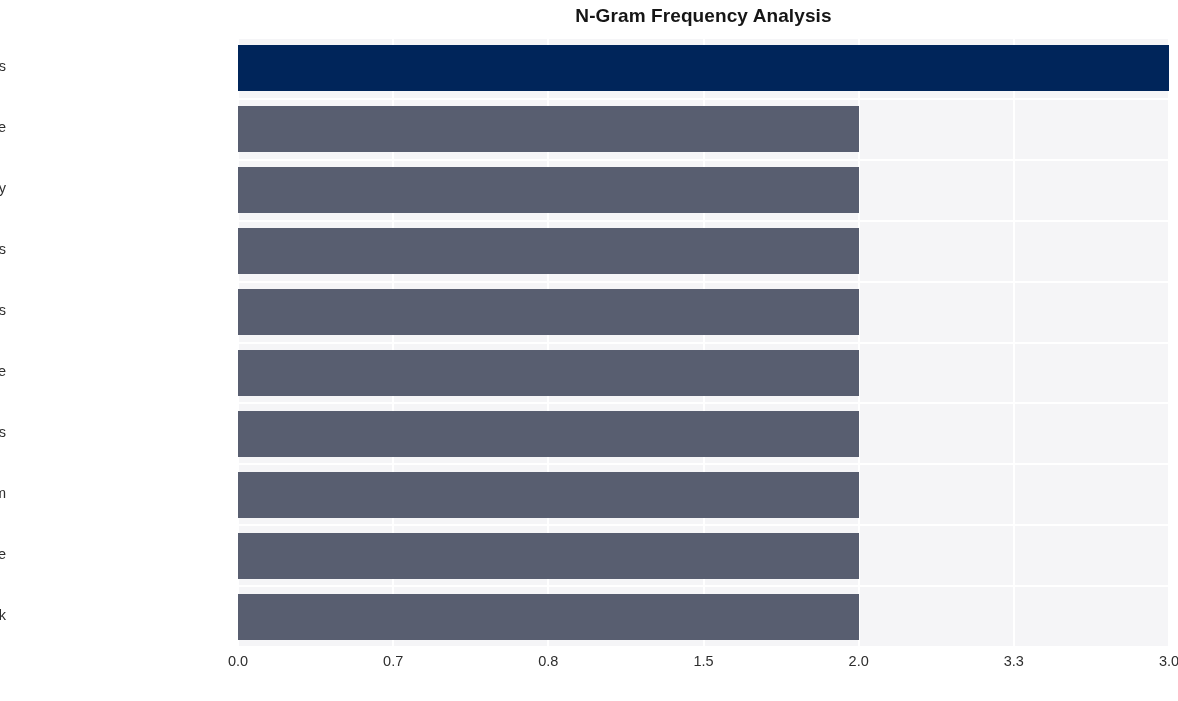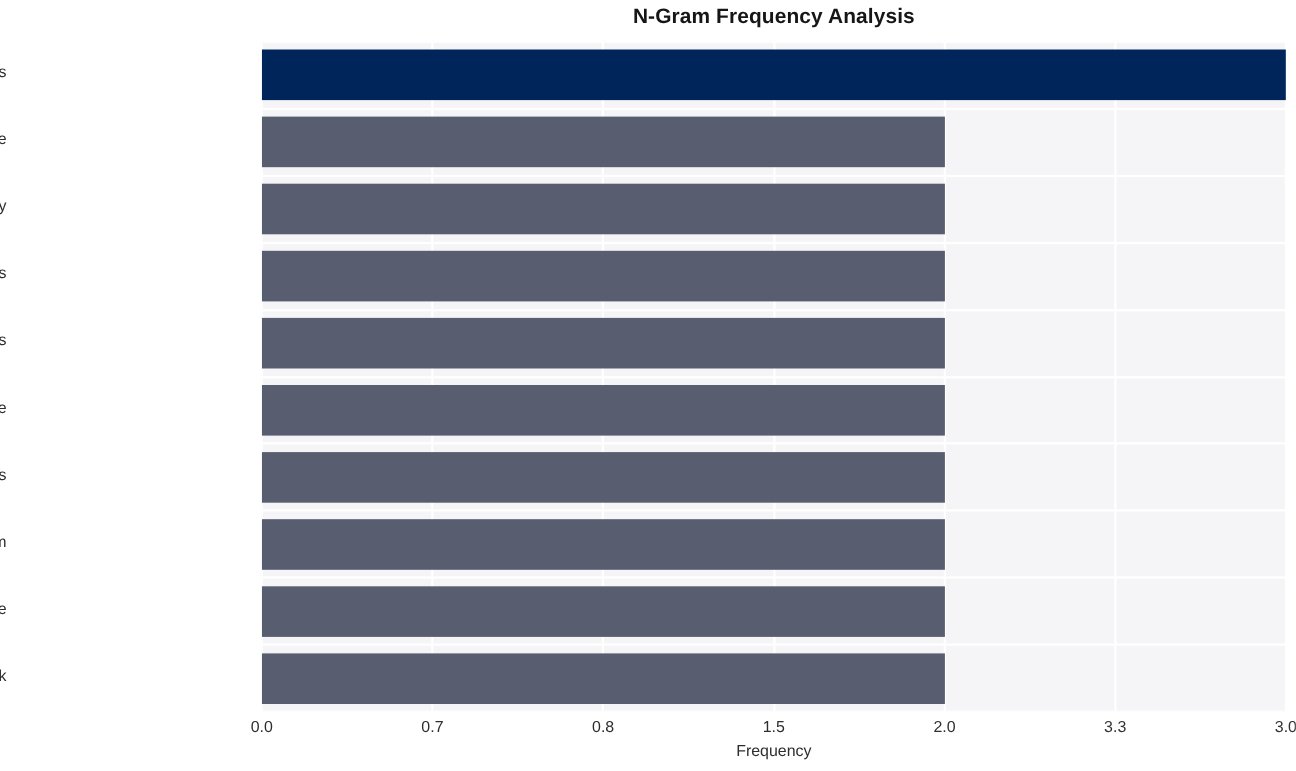--- a/index.html
+++ b/index.html
@@ -152,15 +152,14 @@
   <div id="xticks">
       <div class="xtick" style="left: 238px;">0.0</div>
       <div class="xtick" style="left: 393.167px;">0.7</div>
       <div class="xtick" style="left: 548.333px;">0.8</div>
       <div class="xtick" style="left: 703.5px;">1.5</div>
       <div class="xtick" style="left: 858.667px;">2.0</div>
       <div class="xtick" style="left: 1013.83px;">3.3</div>
       <div class="xtick" style="left: 1169px;">3.0</div>
     </div>
 
-  <div class="xaxis-label">Frequency</div>
 
 </div>
 
 </body></html>

